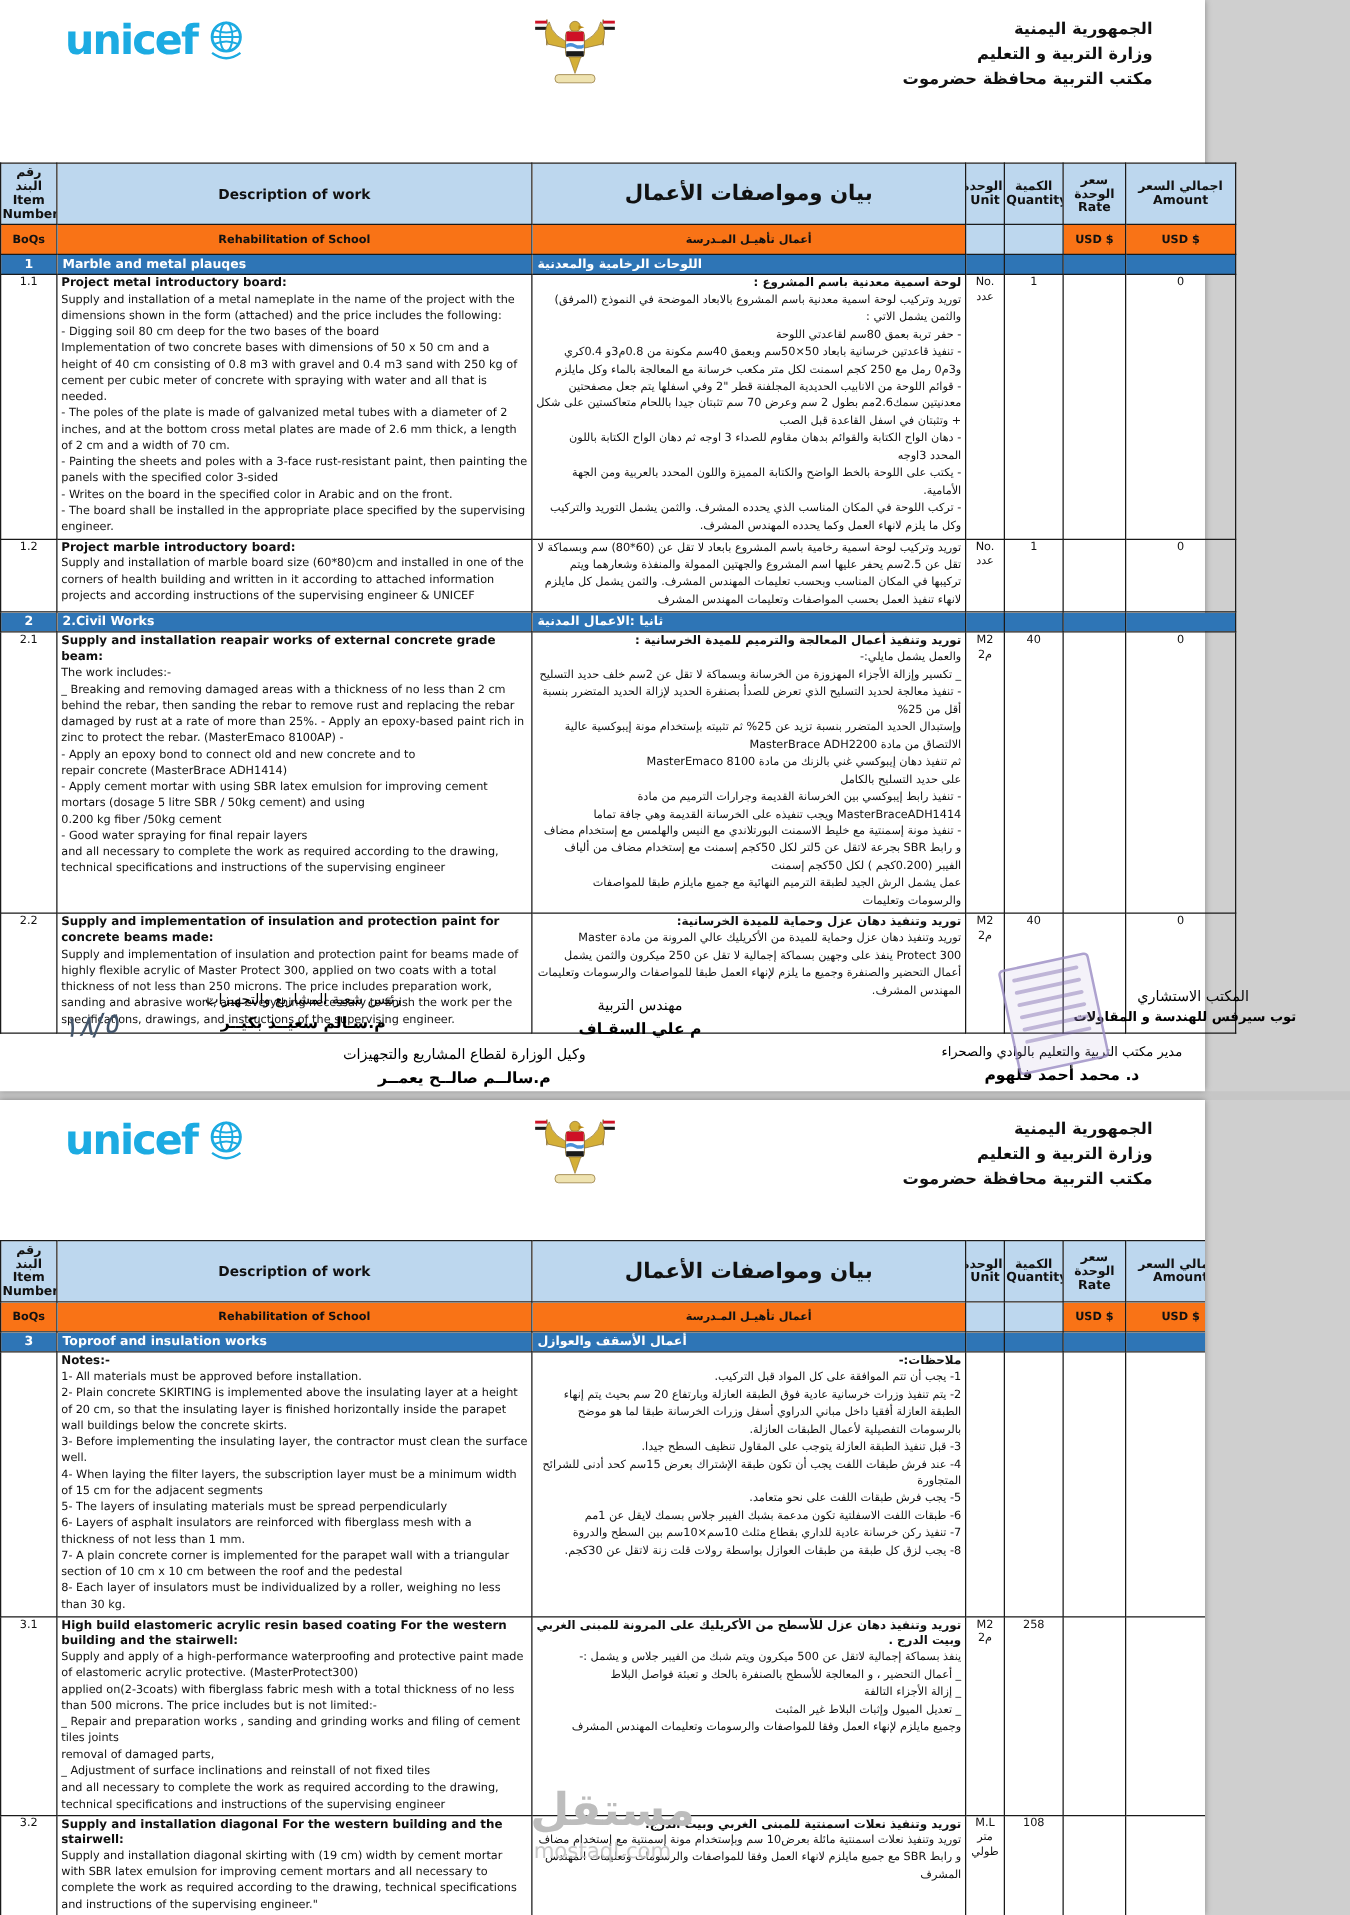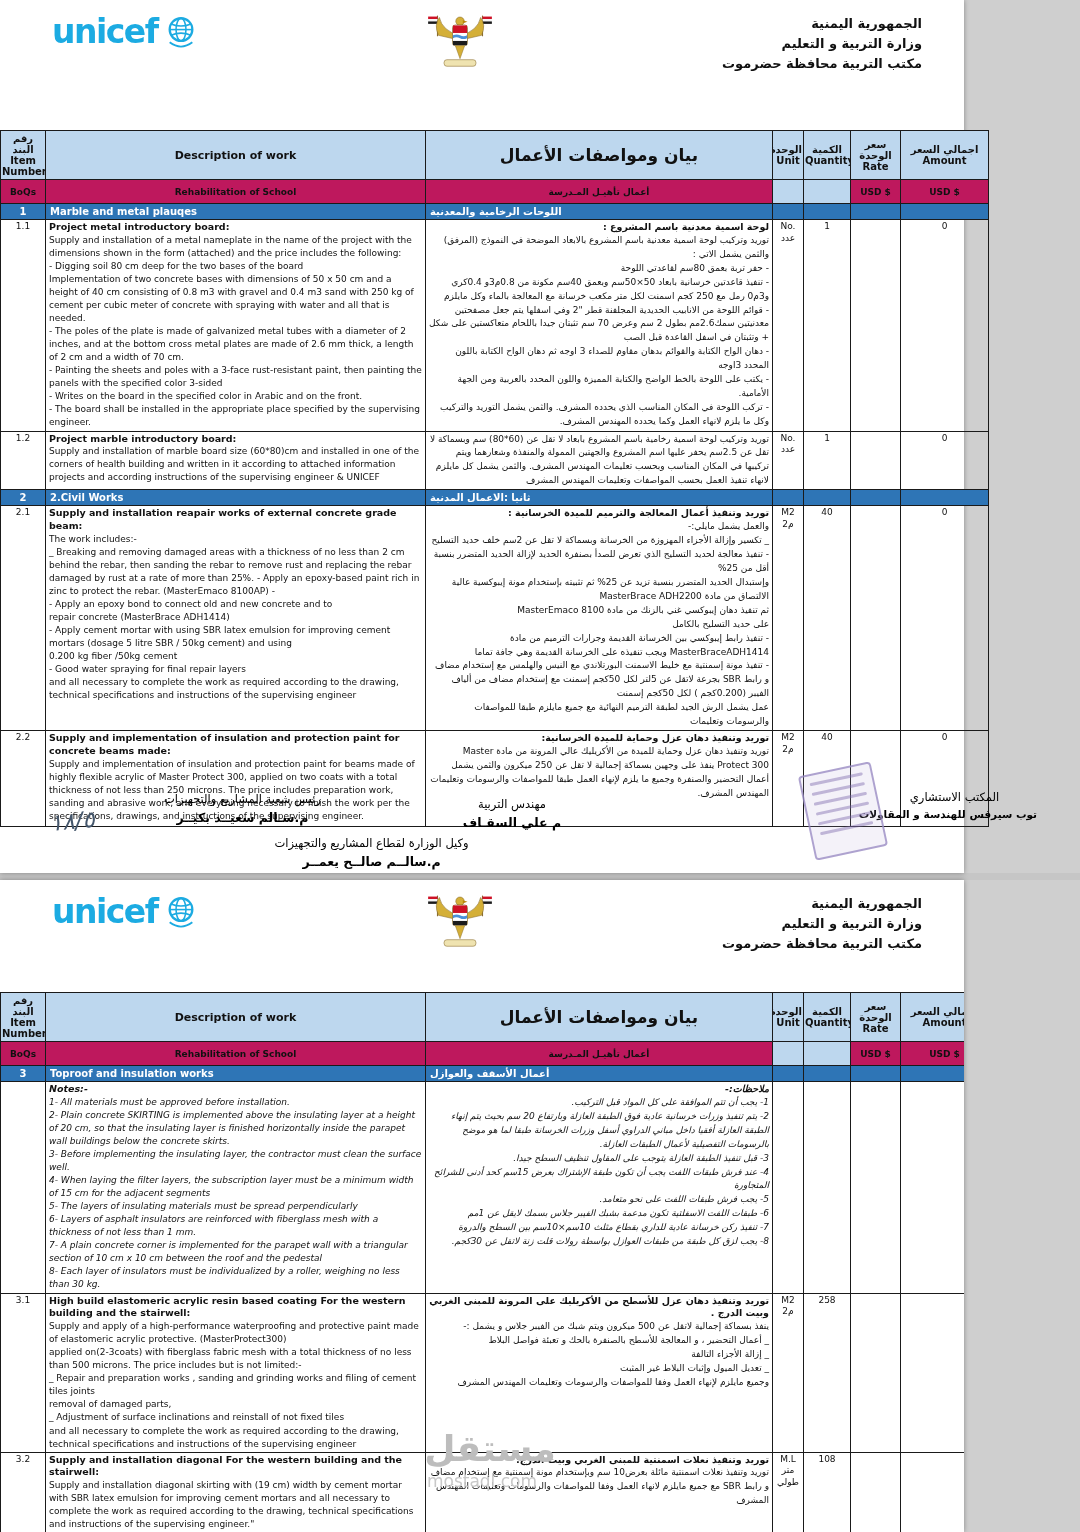--- a/index.html
+++ b/index.html
@@ -24,21 +24,21 @@
 
   tr.thead td { background:#BDD7EE; text-align:center; vertical-align:middle; font-weight:bold; padding:2px 1px; }
   .th-ar { font-size:10px; direction:rtl; }
   .th-en { font-size:10px; }
   .th-big-ar { font-size:17px; direction:rtl; }
   .th-big-en { font-size:11px; }
   tr.thead { height:44px; }
 
   tr.boqrow { height:24px; }
   tr.boqrow td { vertical-align:middle; font-weight:bold; }
-  .green { background:#be185d; }
+  .green { background:#f97316; }
   .blue  { background:#BDD7EE; }
   .center { text-align:center; }
   .boqs-cell { font-size:10px; text-align:center; }
   .rehab-en { font-size:10.5px; }
   .rehab-ar { font-size:11px; direction:rtl; }
   .usd { font-size:9.5px; }
 
   tr.section { height:16px; }
   tr.section td { background:#2E75B6; color:#fff; font-weight:bold; vertical-align:middle; font-size:10px; padding:0 4px; }
   .sec-num { text-align:center; }
@@ -46,21 +46,21 @@
 
   td.desc { text-align:left; }
   td.spec { direction:rtl; text-align:right; }
   .cell-title { font-weight:bold; font-size:9.5px; line-height:1.35; white-space:pre-line; }
   .cell-body  { font-size:9px; line-height:1.45; white-space:pre-line; }
   td.spec .cell-body { line-height:1.55; }
   td.mid { vertical-align:middle; text-align:center; white-space:pre-line; font-size:9px; line-height:1.3; }
 
   tr.r11 { height:182px; }  tr.r12 { height:55px; }
   tr.r21 { height:170px; }  tr.r22 { height:96px; }
-  tr.rnotes { height:162px;font-style:italic; } tr.r31 { height:150px; } tr.r32 { height:73px; }
+  tr.rnotes { height:162px; } tr.r31 { height:150px; } tr.r32 { height:73px; }
 
   
   .sig { position:absolute; text-align:center; direction:rtl; }
   .sig .sig-title { font-weight:normal; font-size:11.5px; white-space:nowrap; }
   .sig .sig-name  { font-weight:bold; font-size:12.5px; white-space:nowrap; margin-top:4px; }
   .page-note { position:absolute; left:50px; top:808px; font-size:23px; color:#44566b; transform:rotate(-5deg); font-style:italic; }
   .stamp { position:absolute; left:806px; top:768px; width:74px; height:86px; border:2px solid #9a8cc4; border-radius:4px; transform:rotate(-12deg); opacity:.8; background:rgba(176,160,210,.18); }
   .stamp i { display:block; height:3px; margin:7px 8px 0; background:rgba(120,100,170,.55); border-radius:2px; }
 
   
@@ -281,20 +281,24 @@
     <div class="sig-name">م.سـالم سعيــد بكيــر</div>
   </div>
   <div class="sig" style="left:269px; top:836px; width:205px;">
     <div class="sig-title">وكيل الوزارة لقطاع المشاريع والتجهيزات</div>
     <div class="sig-name">م.سالــم صالــح يعمــر</div>
   </div>
   <div class="sig" style="left:432px; top:797px; width:160px;">
     <div class="sig-title">مهندس التربية</div>
     <div class="sig-name">م علي السقـاف</div>
   </div>
+  <div class="sig" style="left:742px; top:836px; width:215px;">
+    <div class="sig-title" style="font-size:10.5px">مدير مكتب التربية والتعليم بالوادي والصحراء</div>
+    <div class="sig-name">د. محمد أحمد فلهوم</div>
+  </div>
   <div class="sig" style="left:872px; top:790px; width:165px;">
     <div class="sig-title">المكتب الاستشاري</div>
     <div class="sig-name" style="font-size:10.5px">توب سيرفس للهندسة و المقاولات</div>
   </div>
   <div class="stamp">
       <i></i>
       <i></i>
       <i></i>
       <i></i>
       <i></i>

